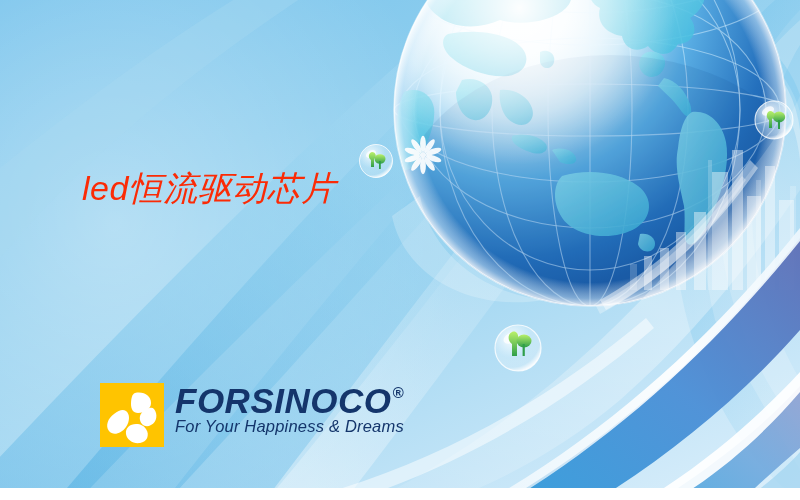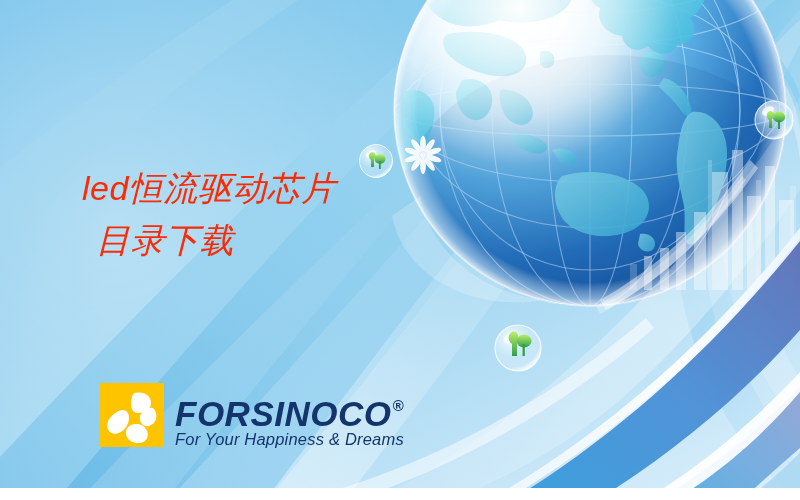--- a/index.html
+++ b/index.html
@@ -28,21 +28,21 @@
     white-space:nowrap;
     font-family:"Liberation Sans","DejaVu Sans",sans-serif;
   }
   #headline .ln1{display:block;}
   #headline .ln2{display:block;padding-left:14px;}
 
   
   #logo{
     position:absolute;left:68px;top:383px;
     z-index:40;
-    display:flex;align-items:flex-end;gap:11px;padding-left:32px;
+    display:flex;align-items:flex-start;gap:11px;padding-left:32px;
   }
   #logo-mark{
     width:64px;height:64px;
     background:#ffc400;
     flex:0 0 auto;
     position:relative;
   }
   #logo-mark svg{display:block;width:64px;height:64px;}
   #logo-text{display:flex;flex-direction:column;line-height:1;}
   #logo-word{
@@ -355,21 +355,20 @@
 
       <path d="M 700 530 C 752 498 782 472 800 452 L 800 500 L 700 530 Z" fill="#9fd3ef" opacity=".7"></path>
 
       <path d="M 300 500 C 420 470 540 408 646 318 L 654 328
                C 548 420 424 484 306 514 Z" fill="#ffffff" opacity=".5"></path>
     </svg>
   </div>
 
   <div id="headline">
     <span class="ln1">led恒流驱动芯片</span>
-    <span class="ln2">目录下载</span>
   </div>
 
   <div id="logo">
     <div id="logo-mark">
       <svg viewBox="0 0 64 64" xmlns="http://www.w3.org/2000/svg">
         <g fill="#ffffff">
 
           <path d="M 35 10 C 44 8 51 13 51 20 C 51 26 45 30 38 30 C 33 30 31 26 31 21 C 31 16 32 11 35 10 Z"></path>
 
           <path d="M 54 26 C 58 31 57 39 51 42 C 46 45 41 42 40 37 C 39 32 42 28 47 26 C 50 25 52 24 54 26 Z"></path>

